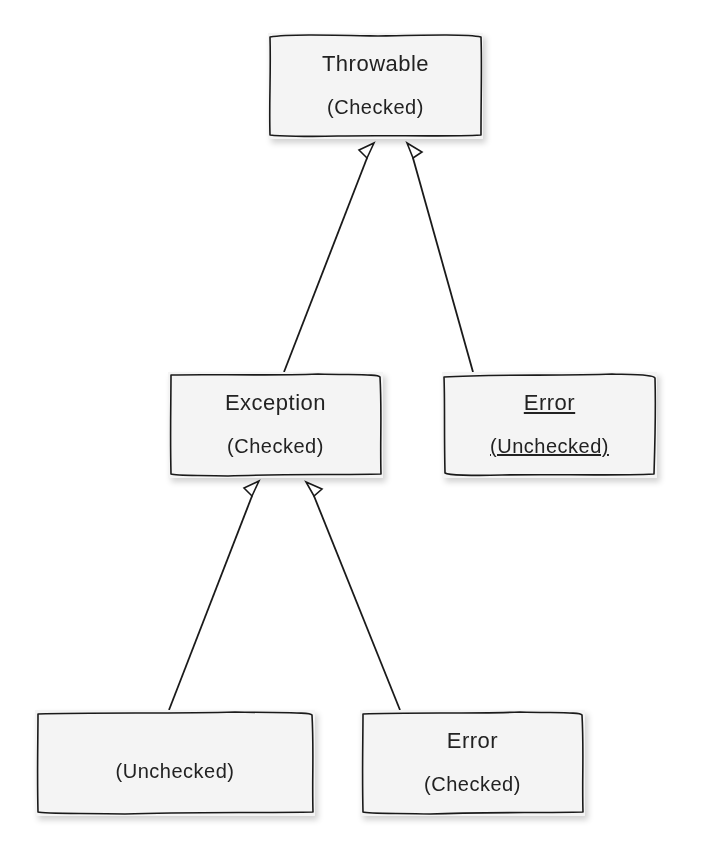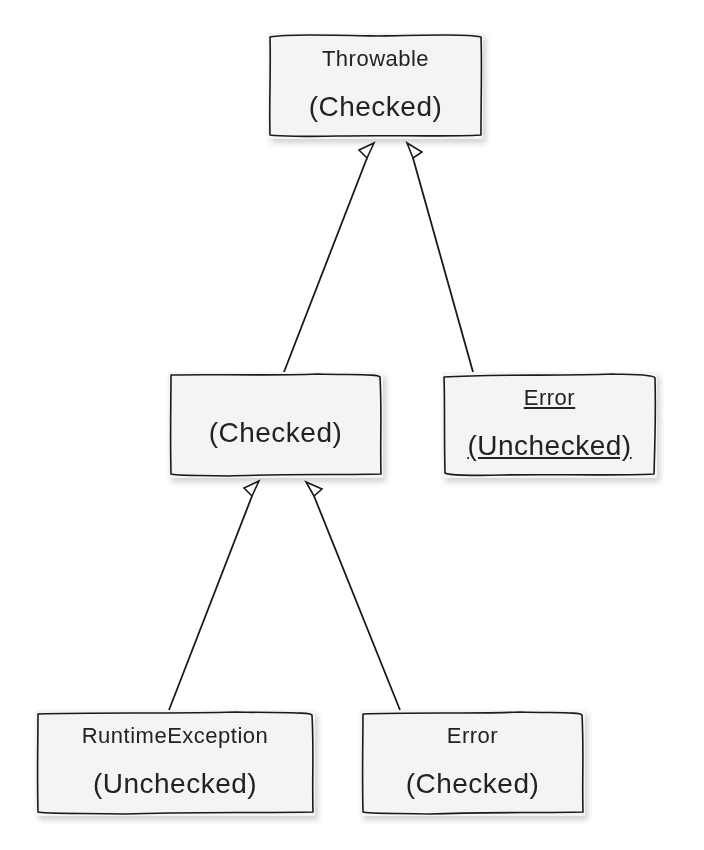--- a/index.html
+++ b/index.html
@@ -34,21 +34,21 @@
     box-sizing: border-box;
     color: #222;
   }
   .node .title {
     font-size: 22px;
     line-height: 1.2;
     text-align: center;
     letter-spacing: 0.5px;
   }
   .node .sub {
-    font-size: 28px;
+    font-size: 20px;
     line-height: 1.2;
     text-align: center;
     margin-top: 18px;
     letter-spacing: 0.5px;
   }
   
   .node svg.border {
     position: absolute;
     left: 0; top: 0;
     width: 100%;
@@ -97,36 +97,36 @@
       <path d="M2,4 C20,1 60,2 110,3 C160,2 200,1 213,4 C214,30 213,60 213,102 C180,104 120,102 70,103 C40,104 10,103 2,102 C1,70 3,40 2,4 Z"></path>
     </svg>
     <div class="title">Throwable</div>
     <div class="sub">(Checked)</div>
   </div>
 
   <div class="node" style="left:168px; top:372px; width:215px; height:106px;">
     <svg class="border" viewBox="0 0 215 106" preserveAspectRatio="none">
       <path d="M3,3 C40,2 100,4 150,2 C190,3 210,2 212,5 C214,40 212,70 213,102 C170,103 110,102 60,104 C30,103 8,104 3,102 C2,60 3,30 3,3 Z"></path>
     </svg>
+    <div class="title">Exception</div>
     <div class="sub">(Checked)</div>
   </div>
 
   <div class="node" style="left:442px; top:372px; width:215px; height:106px;text-decoration:underline;">
     <svg class="border" viewBox="0 0 215 106" preserveAspectRatio="none">
       <path d="M2,5 C50,2 120,4 170,2 C200,3 212,3 213,6 C214,40 213,70 212,102 C170,104 110,102 60,103 C30,104 6,103 3,101 C2,60 3,30 2,5 Z"></path>
     </svg>
     <div class="title">Error</div>
     <div class="sub">(Unchecked)</div>
   </div>
 
   <div class="node" style="left:35px; top:710px; width:280px; height:106px;">
     <svg class="border" viewBox="0 0 280 106" preserveAspectRatio="none">
       <path d="M3,4 C60,2 140,4 200,2 C250,3 275,2 277,5 C279,40 277,70 278,102 C220,103 150,102 90,104 C50,103 8,104 3,102 C2,60 3,30 3,4 Z"></path>
     </svg>
-    <div class="title">RuntimeException</div>
     <div class="sub">(Unchecked)</div>
   </div>
 
   <div class="node" style="left:360px; top:710px; width:225px; height:106px;">
     <svg class="border" viewBox="0 0 225 106" preserveAspectRatio="none">
       <path d="M3,4 C50,2 110,4 160,2 C200,3 220,2 222,5 C224,40 222,70 223,102 C180,103 120,102 70,104 C40,103 8,104 3,102 C2,60 3,30 3,4 Z"></path>
     </svg>
     <div class="title">Error</div>
     <div class="sub">(Checked)</div>
   </div>

